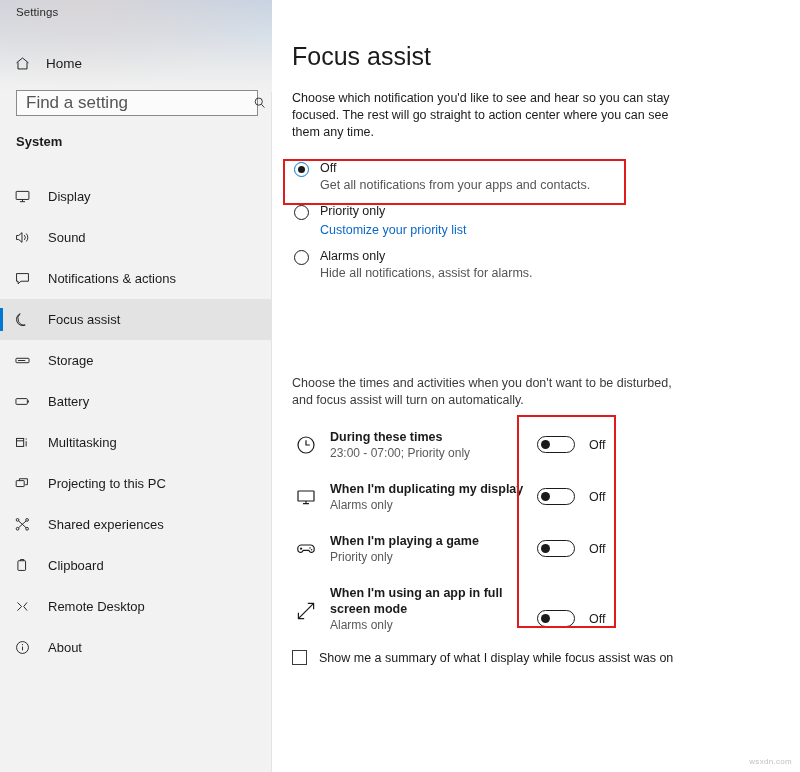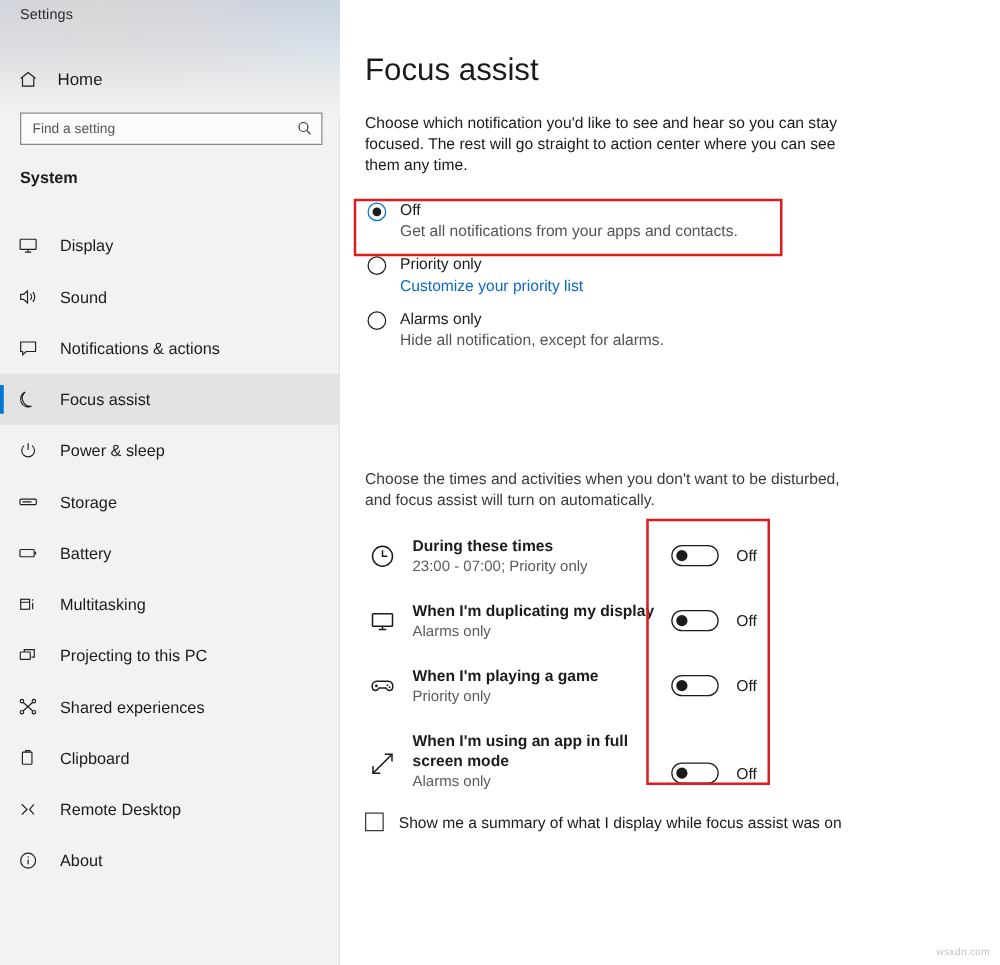--- a/index.html
+++ b/index.html
@@ -82,21 +82,21 @@
     background: #fbfbfb;
     border: 1px solid #8a8a8a;
     display: flex;
     align-items: center;
   }
   .search-wrap input {
     border: 0; outline: 0; background: transparent;
     flex: 1;
     height: 100%;
     padding: 0 6px 0 9px;
-    font-size: 11px;
+    font-size: 17px;
     font-family: "Liberation Sans", sans-serif;
     color: #2b2b2b;
   }
   .search-wrap input::placeholder { color: #555; opacity: 1; }
   .search-wrap .mag { width: 26px; display:flex; align-items:center; justify-content:center; color:#333; }
 
   .group-title {
     position: absolute;
     left: 16px; top: 134px;
     font-size: 13px;
@@ -367,29 +367,20 @@
 
       <div class="nav-item selected">
         <span class="ic">
           <svg width="17" height="17" viewBox="0 0 20 20" fill="none" stroke="currentColor" stroke-width="1.1">
             <path d="M7.2 3.2a7.2 7.2 0 0 0 6 13.3A7.6 7.6 0 0 1 7.2 3.2z"></path>
           </svg>
         </span>
         <span class="lbl">Focus assist</span>
       </div>
 
-      <div class="nav-item">
-        <span class="ic">
-          <svg width="17" height="17" viewBox="0 0 20 20" fill="none" stroke="currentColor" stroke-width="1.1">
-            <path d="M10 3v6.4"></path>
-            <path d="M6.2 5.3a6 6 0 1 0 7.6 0"></path>
-          </svg>
-        </span>
-        <span class="lbl">Power &amp; sleep</span>
-      </div>
 
       <div class="nav-item">
         <span class="ic">
           <svg width="17" height="17" viewBox="0 0 20 20" fill="none" stroke="currentColor" stroke-width="1.1">
             <rect x="2.3" y="7.4" width="15.4" height="5.2" rx="1"></rect>
             <path d="M4.6 10h8.6"></path>
           </svg>
         </span>
         <span class="lbl">Storage</span>
       </div>
@@ -486,21 +477,21 @@
 
       <div class="radio-row">
         <span class="rb"></span>
         <div class="r-title">Priority only</div>
         <a class="r-link">Customize your priority list</a>
       </div>
 
       <div class="radio-row">
         <span class="rb"></span>
         <div class="r-title">Alarms only</div>
-        <div class="r-sub">Hide all notification, except for alarms.</div>
+        <div class="r-sub">Hide all notifications, assist for alarms.</div>
       </div>
 
     </div>
 
     <div class="sec-desc">Choose the times and activities when you don't want to be disturbed, and focus assist will turn on automatically.</div>
 
     <div class="rules">
 
       <div class="rule-row">
         <span class="r-ic">

